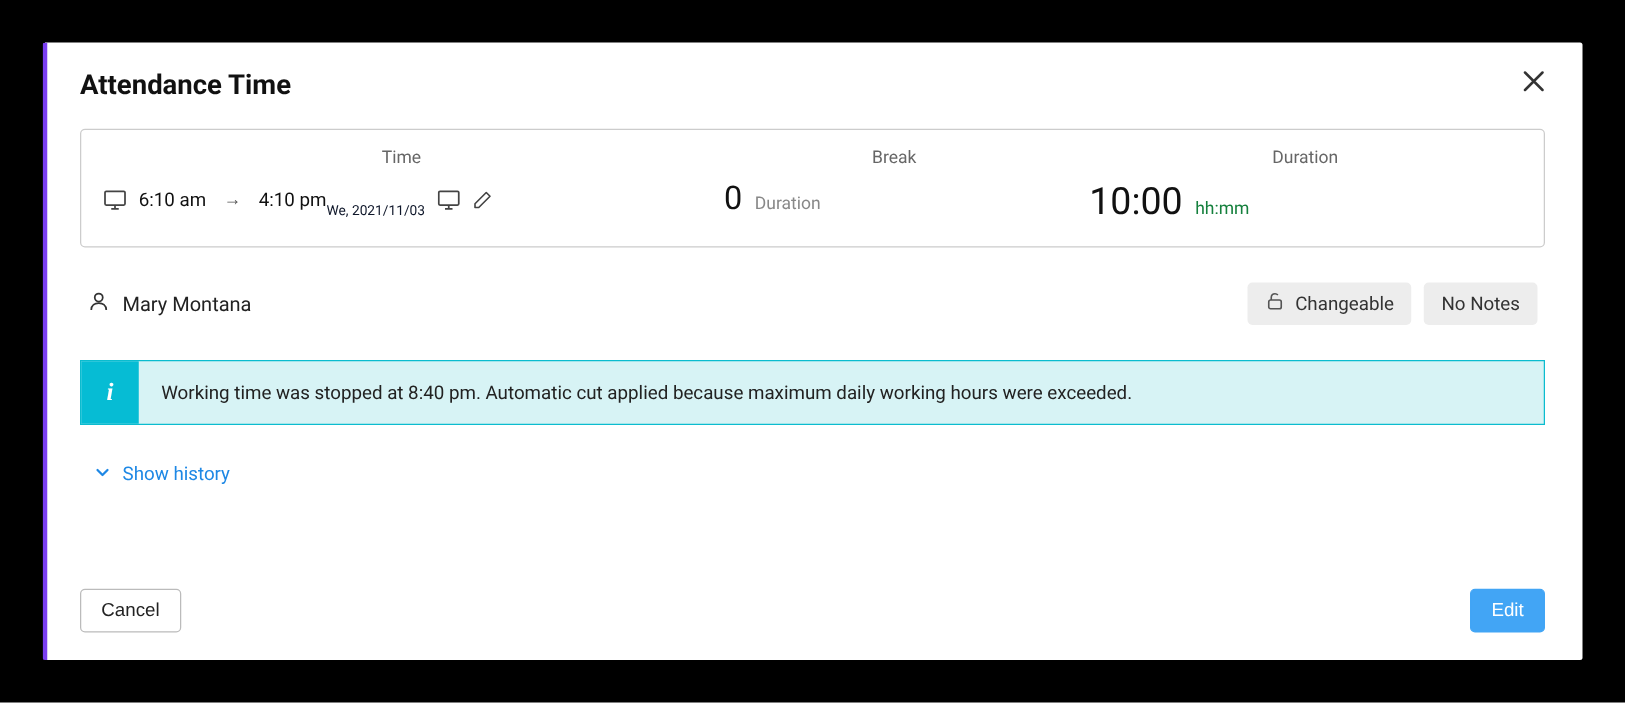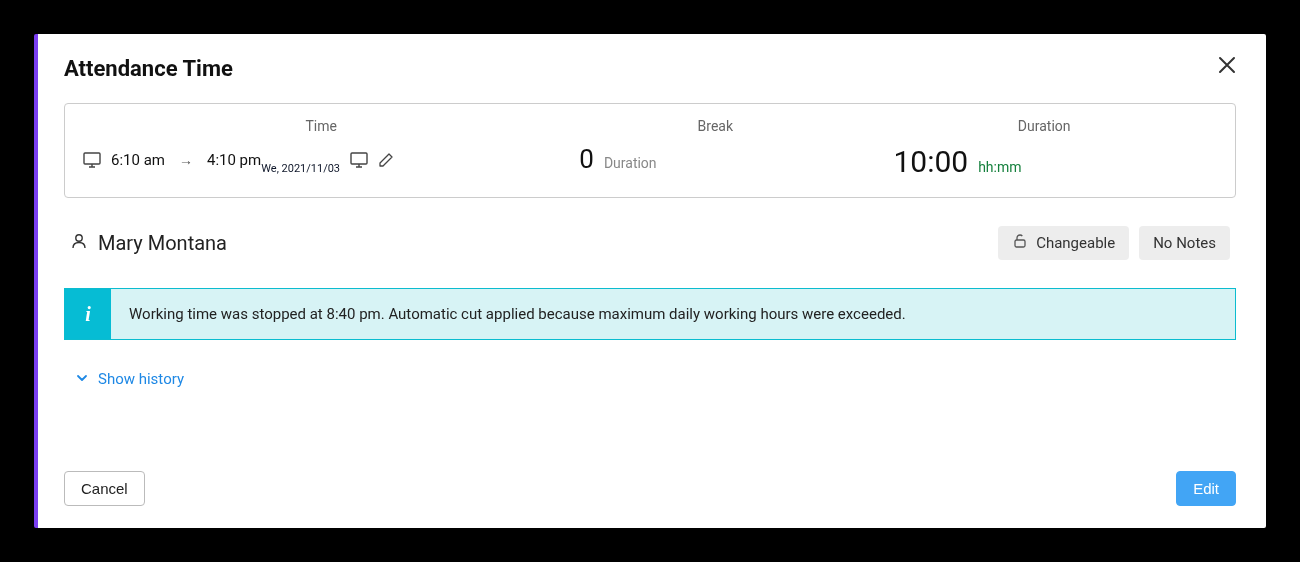--- a/index.html
+++ b/index.html
@@ -95,21 +95,20 @@
     color: #111;
   }
   .break-unit {
     font-size: 14px;
     color: #888;
   }
   .dur-val {
     display: flex;
     align-items: baseline;
     gap: 10px;
-    margin-left: 22px;
   }
   .dur-num {
     font-size: 30px;
     color: #111;
     font-weight: 400;
   }
   .dur-unit {
     font-size: 14px;
     color: #15803d;
   }
@@ -117,21 +116,21 @@
     display: flex;
     align-items: center;
     justify-content: space-between;
     margin-bottom: 28px;
     padding: 0 6px;
   }
   .person-left {
     display: flex;
     align-items: center;
     gap: 10px;
-    font-size: 20px;
+    font-size: 16px;
     color: #222;
   }
   .badges {
     display: flex;
     gap: 10px;
   }
   .badge {
     background: #ededed;
     border-radius: 4px;
     padding: 7px 14px;

